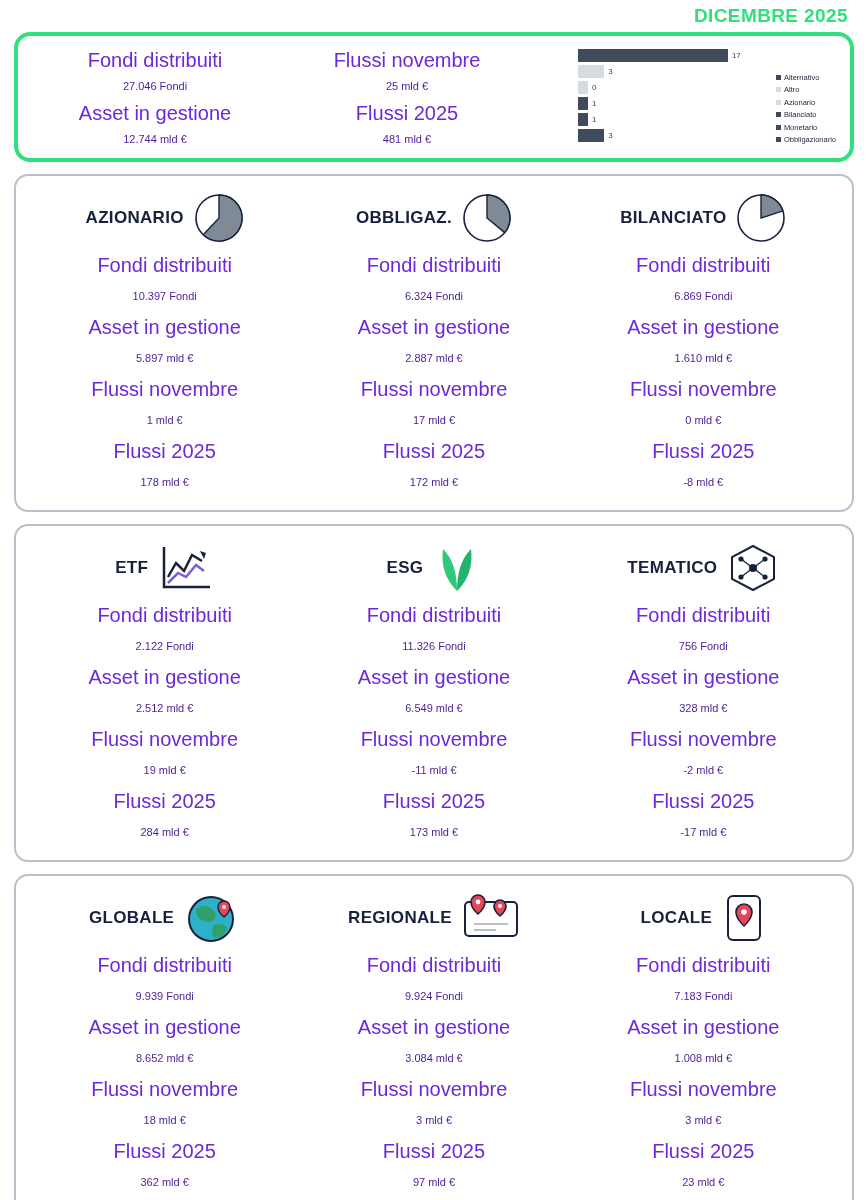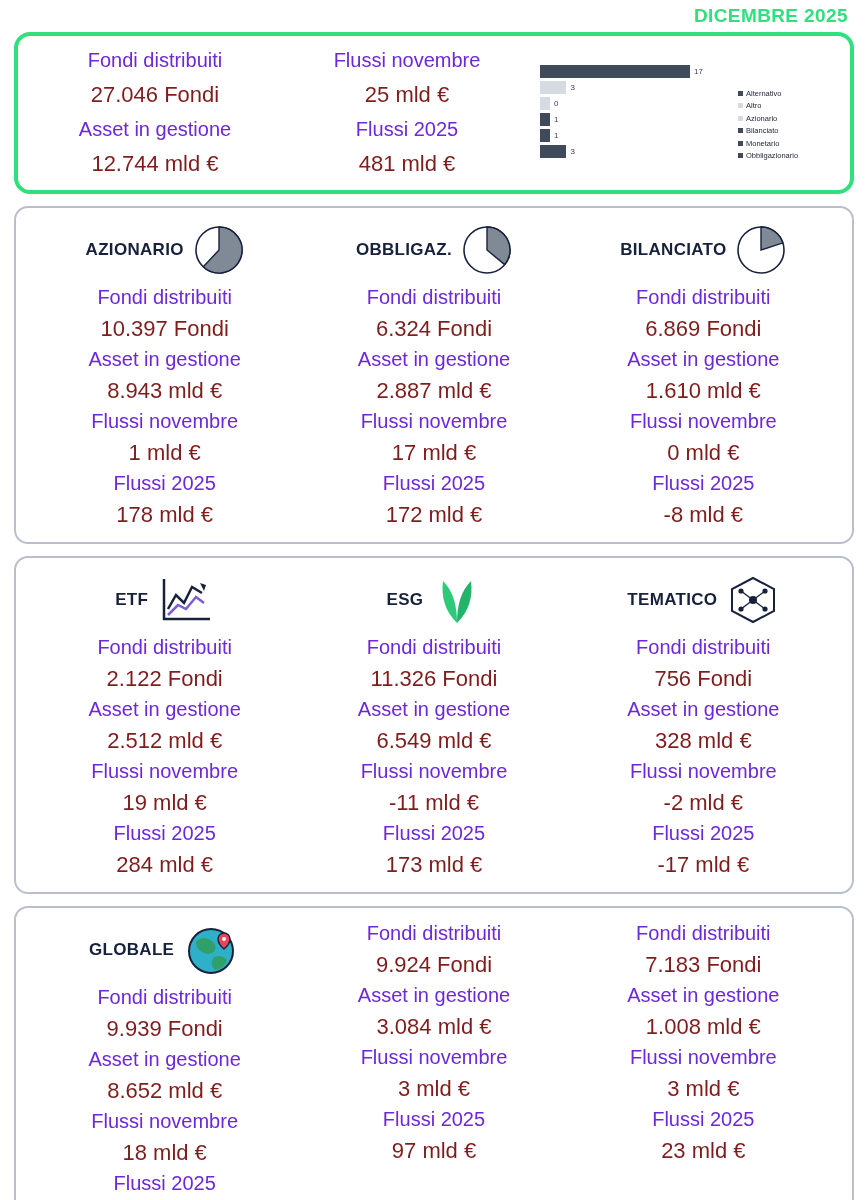--- a/index.html
+++ b/index.html
@@ -57,31 +57,32 @@
     justify-content: center;
     gap: 4px;
     padding-top: 2px;
   }
   .lbl {
     color: #6d28d9;
     font-size: 20px;
     line-height: 1.45;
   }
   .val {
-    color: #7f1d1d;
-    font-size: 22px;
+    color: #4c1d95;
+    font-size: 11px;
     line-height: 1.45;
   }
 
   
   .minichart {
     display: flex;
     align-items: center;
     gap: 8px;
     padding-left: 4px;
+    justify-content: flex-end;
   }
   .bars {
     flex: 1;
     display: flex;
     flex-direction: column;
     gap: 3px;
     max-width: 190px;
   }
   .bar-row {
     display: flex;
@@ -250,21 +251,21 @@
               <svg width="50" height="50" viewBox="0 0 50 50">
                 <circle cx="25" cy="25" r="23" fill="#fff" stroke="#17213b" stroke-width="1.6"></circle>
                 <path d="M25 25 L25 2 A23 23 0 1 1 9.26 41.77 Z" fill="#7f8a96" stroke="#17213b" stroke-width="1.4"></path>
               </svg>
             </span>
           </div>
           <div class="trio-rows">
             <div class="lbl">Fondi distribuiti</div>
             <div class="val">10.397 Fondi</div>
             <div class="lbl">Asset in gestione</div>
-            <div class="val">8.943 mld €</div>
+            <div class="val">5.897 mld €</div>
             <div class="lbl">Flussi novembre</div>
             <div class="val">1 mld €</div>
             <div class="lbl">Flussi 2025</div>
             <div class="val">178 mld €</div>
           </div>
         </div>
         <div class="trio-col">
           <div class="trio-head">
             <span class="trio-title">OBBLIGAZ.</span>
             <span class="icon-box">
@@ -407,32 +408,56 @@
             <div class="val">9.939 Fondi</div>
             <div class="lbl">Asset in gestione</div>
             <div class="val">8.652 mld €</div>
             <div class="lbl">Flussi novembre</div>
             <div class="val">18 mld €</div>
             <div class="lbl">Flussi 2025</div>
             <div class="val">362 mld €</div>
           </div>
         </div>
         <div class="trio-col">
+          <div class="trio-head">
+            <span class="trio-title">REGIONALE</span>
+            <span class="icon-box">
+              <svg width="58" height="48" viewBox="0 0 58 48">
+                <rect x="3" y="8" width="52" height="34" rx="4" fill="#fff" stroke="#17213b" stroke-width="2"></rect>
+                <line x1="12" y1="30" x2="46" y2="30" stroke="#b9c0cc" stroke-width="2"></line>
+                <line x1="12" y1="36" x2="34" y2="36" stroke="#b9c0cc" stroke-width="2"></line>
+                <path d="M16 1 a7 7 0 0 1 7 7 c0 6 -7 12 -7 12 s-7 -6 -7 -12 a7 7 0 0 1 7 -7 z" fill="#e8445a" stroke="#17213b" stroke-width="1.6"></path>
+                <circle cx="16" cy="8" r="2.4" fill="#fff"></circle>
+                <path d="M38 6 a6 6 0 0 1 6 6 c0 5 -6 10 -6 10 s-6 -5 -6 -10 a6 6 0 0 1 6 -6 z" fill="#e8445a" stroke="#17213b" stroke-width="1.6"></path>
+                <circle cx="38" cy="12" r="2" fill="#fff"></circle>
+              </svg>
+            </span>
+          </div>
           <div class="trio-rows">
             <div class="lbl">Fondi distribuiti</div>
             <div class="val">9.924 Fondi</div>
             <div class="lbl">Asset in gestione</div>
             <div class="val">3.084 mld €</div>
             <div class="lbl">Flussi novembre</div>
             <div class="val">3 mld €</div>
             <div class="lbl">Flussi 2025</div>
             <div class="val">97 mld €</div>
           </div>
         </div>
         <div class="trio-col">
+          <div class="trio-head">
+            <span class="trio-title">LOCALE</span>
+            <span class="icon-box">
+              <svg width="44" height="50" viewBox="0 0 44 50">
+                <rect x="6" y="3" width="32" height="44" rx="5" fill="#fff" stroke="#17213b" stroke-width="2"></rect>
+                <path d="M22 11 a8 8 0 0 1 8 8 c0 7 -8 14 -8 14 s-8 -7 -8 -14 a8 8 0 0 1 8 -8 z" fill="#e8445a" stroke="#17213b" stroke-width="1.6"></path>
+                <circle cx="22" cy="19" r="2.8" fill="#fff"></circle>
+              </svg>
+            </span>
+          </div>
           <div class="trio-rows">
             <div class="lbl">Fondi distribuiti</div>
             <div class="val">7.183 Fondi</div>
             <div class="lbl">Asset in gestione</div>
             <div class="val">1.008 mld €</div>
             <div class="lbl">Flussi novembre</div>
             <div class="val">3 mld €</div>
             <div class="lbl">Flussi 2025</div>
             <div class="val">23 mld €</div>
           </div>

